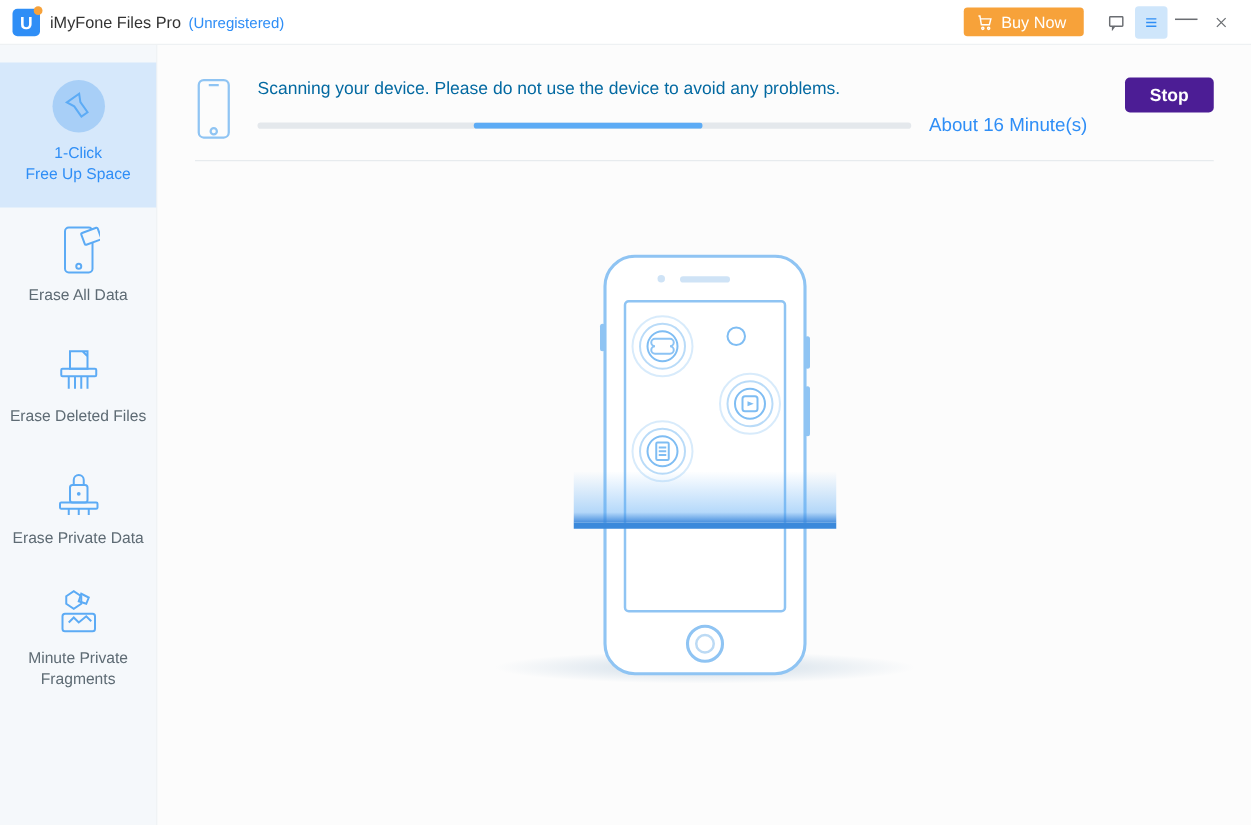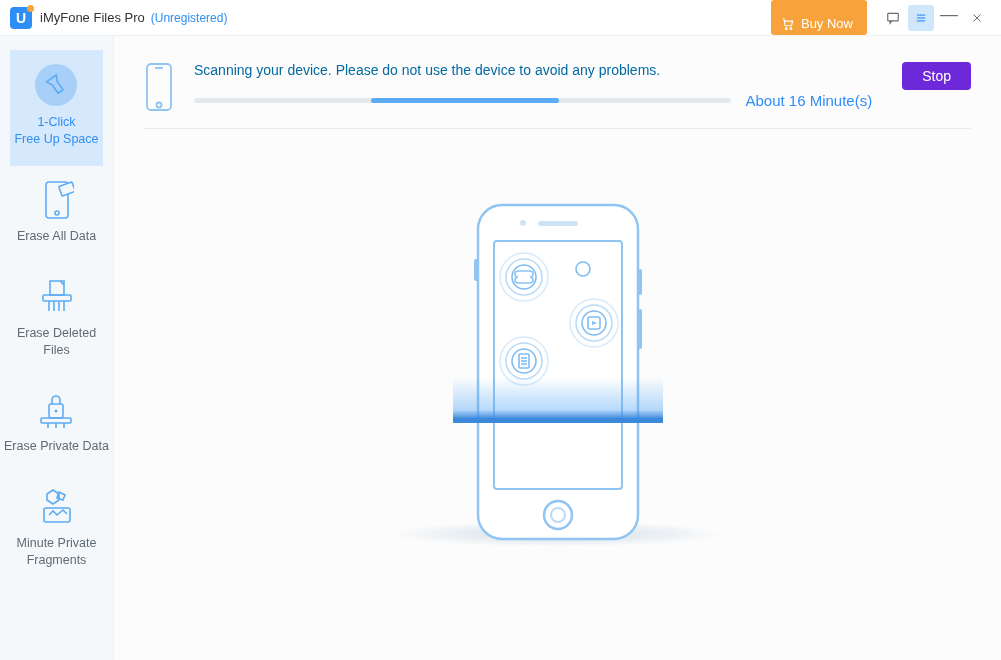--- a/index.html
+++ b/index.html
@@ -50,21 +50,21 @@
   .app-unreg {
     font-size: 12px;
     color: #2f8ef6;
     cursor: pointer;
   }
   .titlebar-spacer { flex: 1; }
   .buy-now-btn {
     background: #f7a23a;
     color: #fff;
     border-radius: 3px;
-    padding: 16px 14px 4px 10px;
+    padding: 4px 14px 4px 10px;
     font-size: 13px;
     display: flex;
     align-items: center;
     gap: 6px;
     cursor: pointer;
     margin-right: 12px;
   }
   .cart-icon {
     width: 14px;
     height: 14px;
@@ -86,27 +86,26 @@
   .tb-close svg { width: 12px; height: 12px; }
 
   
   .content {
     display: flex;
     height: calc(100% - 36px);
   }
 
   
   .sidebar {
-    width: 114px;
+    width: 126px;
     background: #f5f8fb;
     border-right: 1px solid #eef1f3;
     display: flex;
     flex-direction: column;
     padding-top: 14px;
-    align-items: center;
   }
   .side-item {
     display: flex;
     flex-direction: column;
     align-items: center;
     padding: 14px 4px 18px;
     cursor: pointer;
     text-align: center;
     color: #5e6b74;
   }
@@ -180,28 +179,29 @@
     width: 35%;
     background: #5cabf5;
     border-radius: 3px;
   }
   .progress-eta {
     font-size: 15px;
     color: #2f8ef6;
     white-space: nowrap;
   }
   .stop-btn {
-    background: #6d28d9;
+    background: #4c1d95;
     color: #fff;
     border: none;
     border-radius: 4px;
     padding: 6px 20px;
     font-size: 14px;
     cursor: pointer;
     margin-left: 10px;
+    font-weight: bold;
   }
   .divider {
     height: 1px;
     background: #e7ebee;
     margin: 16px 0 0 0;
   }
 
   
   .phone-stage {
     display: flex;

